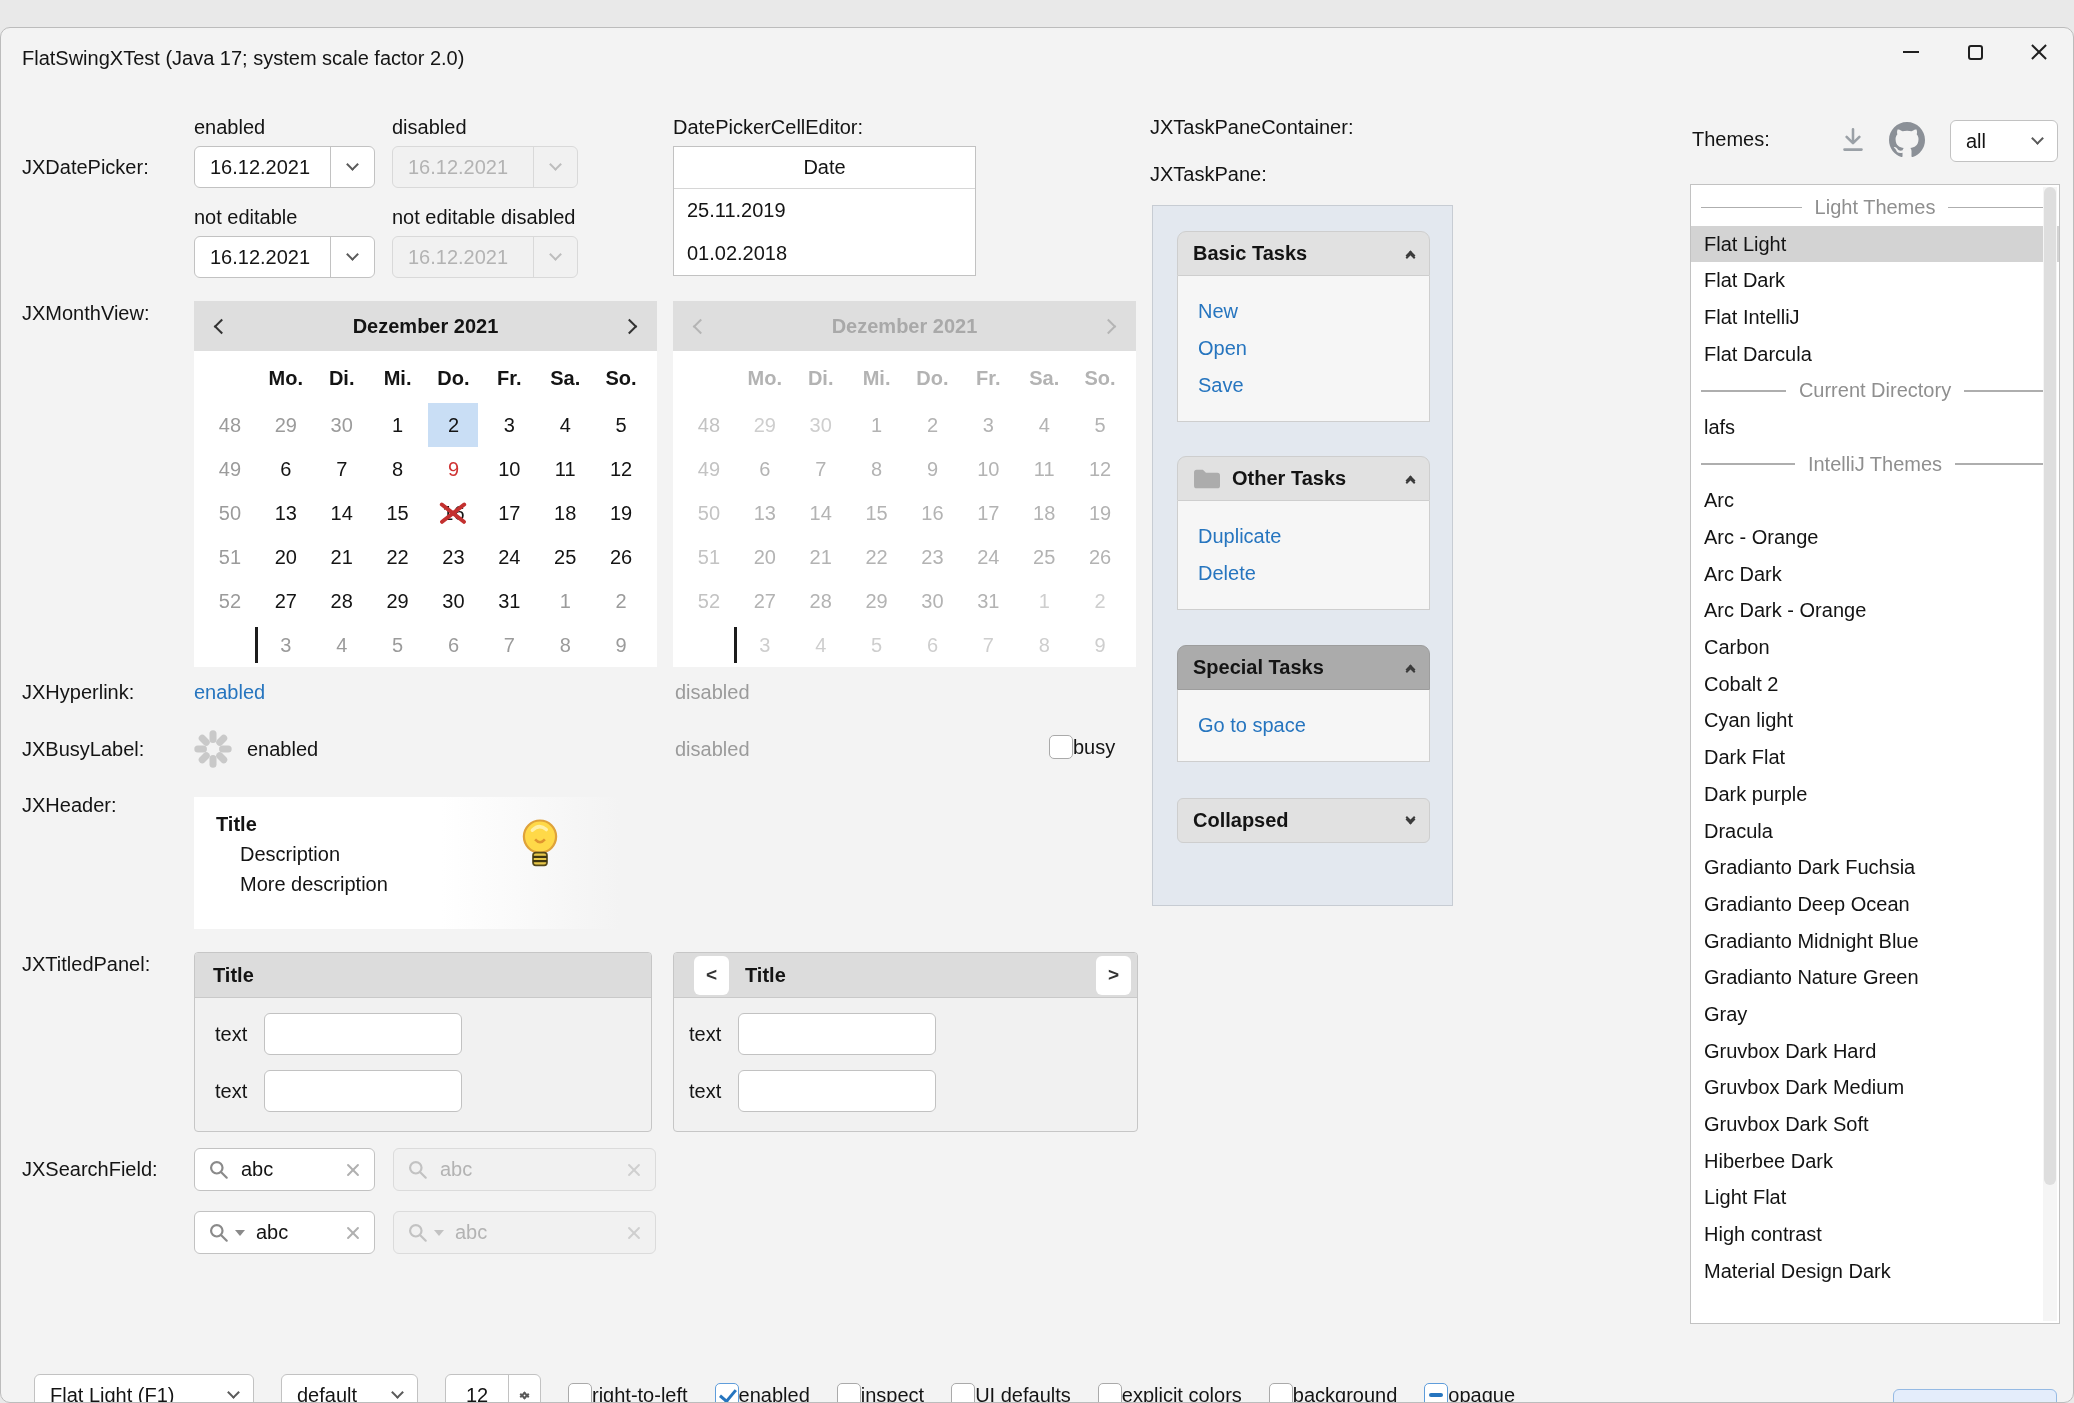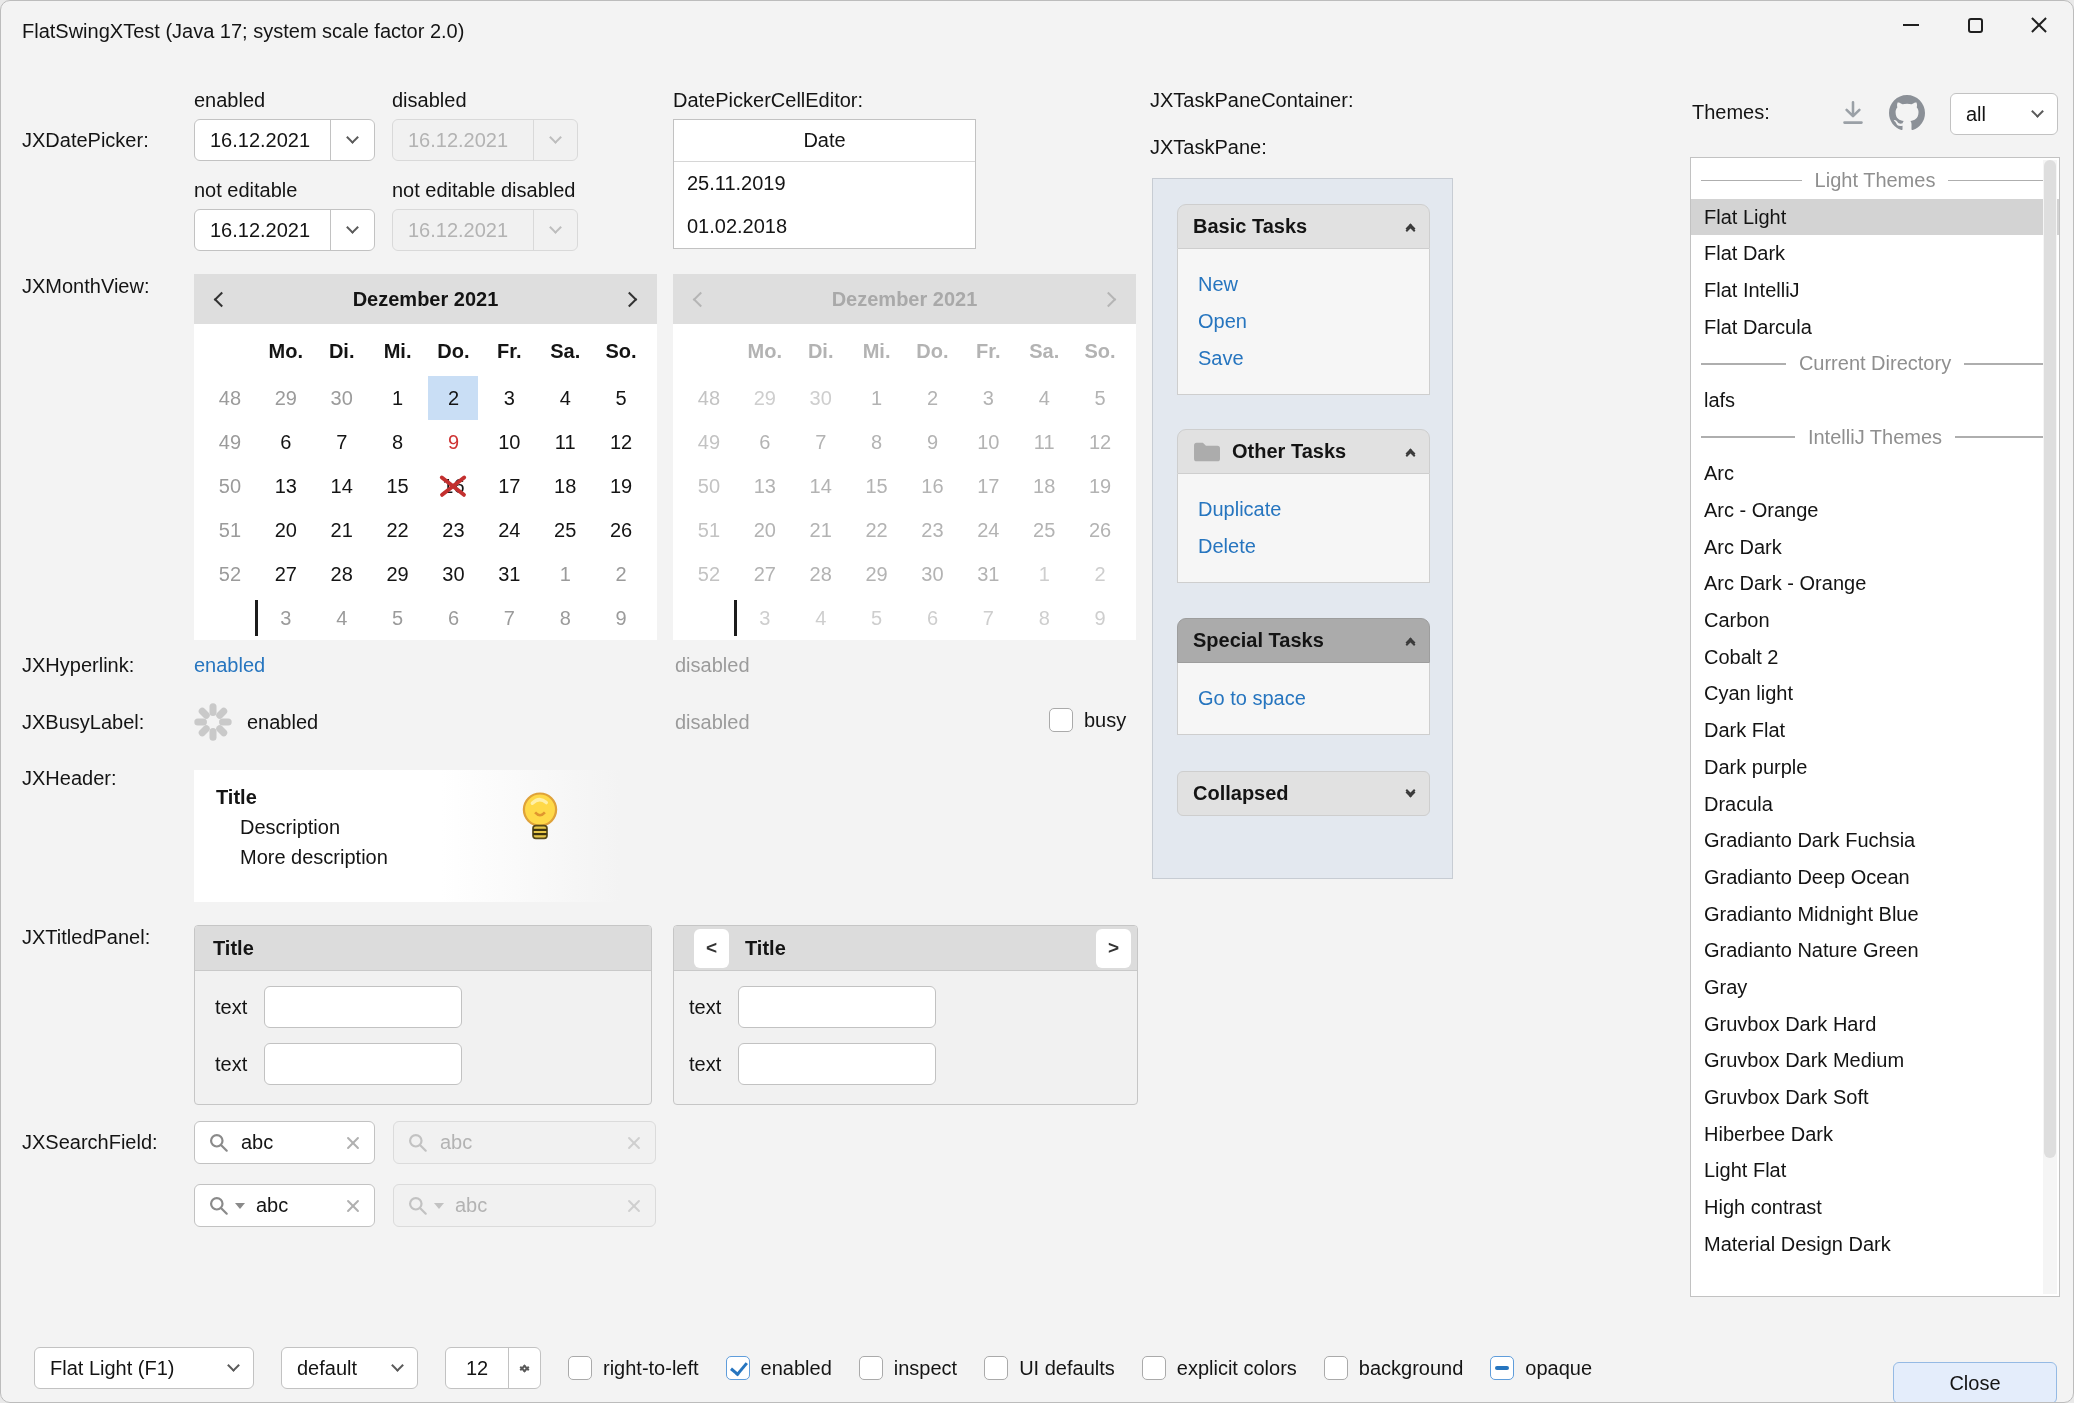--- a/index.html
+++ b/index.html
@@ -1,19 +1,19 @@
 <!DOCTYPE html>
 <html><head>
 <meta charset="utf-8">
 <style>
   * { box-sizing: border-box; margin: 0; padding: 0; }
   html,body { width:2074px; height:1403px; background:#e9e9e9; }
   body { font-family:"Liberation Sans", sans-serif; font-size:20px; color:#141414; }
   .window { position:absolute; inset:0; background:#f3f3f3; border:1px solid #bcbcbc;
-            border-radius:10px; overflow:hidden; }
+            border-radius:10px; overflow:hidden;margin-top:27px; }
   .abs { position:absolute; }
 
   
   .titlebar { position:absolute; top:0; left:0; right:0; height:56px; }
   .title { position:absolute; left:21px; top:19px; font-size:20px; }
   .winbtns { position:absolute; right:2px; top:2px; display:flex; }
   .winbtn { width:64px; height:44px; display:flex; align-items:center; justify-content:center; }
   .ic-min { width:16px; height:0; border-top:2px solid #1f1f1f; }
   .ic-max { width:15px; height:15px; border:2px solid #1f1f1f; border-radius:3px; }
   .ic-x { position:relative; width:18px; height:18px; }
@@ -145,21 +145,21 @@
   
   .bottombar { position:absolute; left:33px; top:1345px; height:44px; display:flex;
                align-items:center; gap:27px; }
   .bcombo { height:42px; background:#fff; border:1px solid #c2c2c2; border-radius:6px;
             display:flex; align-items:center; justify-content:space-between; padding:0 15px; }
   .spin { width:96px; height:42px; background:#fff; border:1px solid #c2c2c2; border-radius:6px;
           display:flex; overflow:hidden; }
   .spin .sval { flex:1; display:flex; align-items:center; justify-content:center; }
   .spin .sbtn { width:32px; border-left:1px solid #c2c2c2; display:flex; flex-direction:column;
                 align-items:center; justify-content:center; gap:1px; }
-  .cb { display:flex; align-items:center; gap:11px; }
+  .cb { display:flex; align-items:center; }
   .cb-box { width:24px; height:24px; background:#fff; border:1.5px solid #aaaaaa; border-radius:5px;
             position:relative; flex:0 0 auto; }
   .cb.checked .cb-box { border-color:#5f9ddb; }
   .cb.checked .cb-box::after { content:''; position:absolute; left:7px; top:2px; width:7px; height:13px;
       border-right:3px solid #2675bf; border-bottom:3px solid #2675bf; transform:rotate(40deg); }
   .cb.indeterminate .cb-box { border-color:#5f9ddb; }
   .cb.indeterminate .cb-box::after { content:''; position:absolute; left:4px; right:4px; top:9px;
       height:4px; background:#2675bf; border-radius:2px; }
   .close-btn { position:absolute; right:16px; top:1361px; width:164px; height:42px; background:#e4edfb;
       border:1.5px solid #95bae4; border-radius:6px; display:flex; align-items:center; justify-content:center; }

